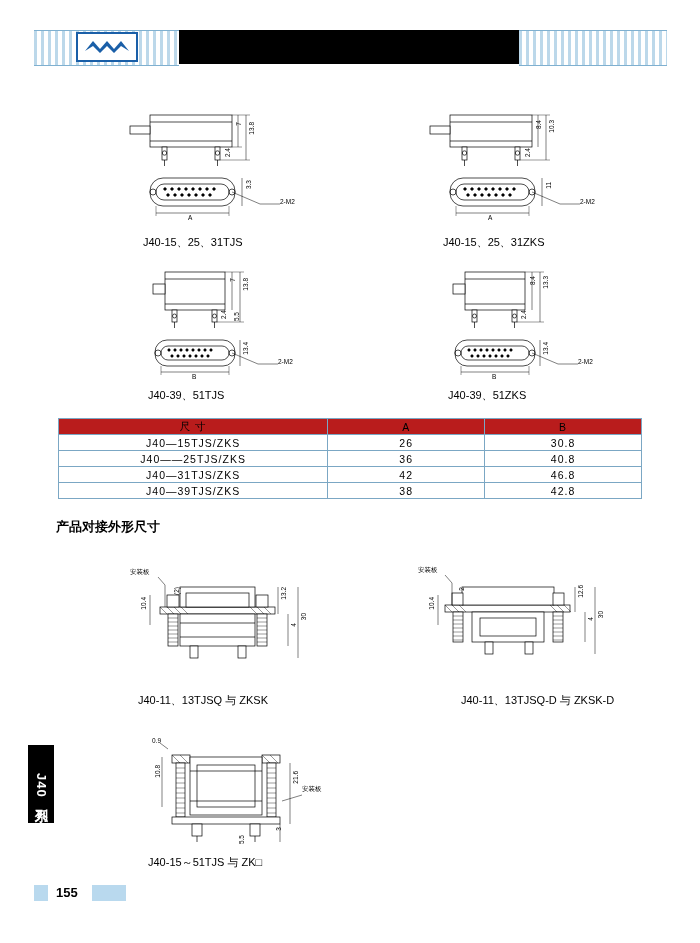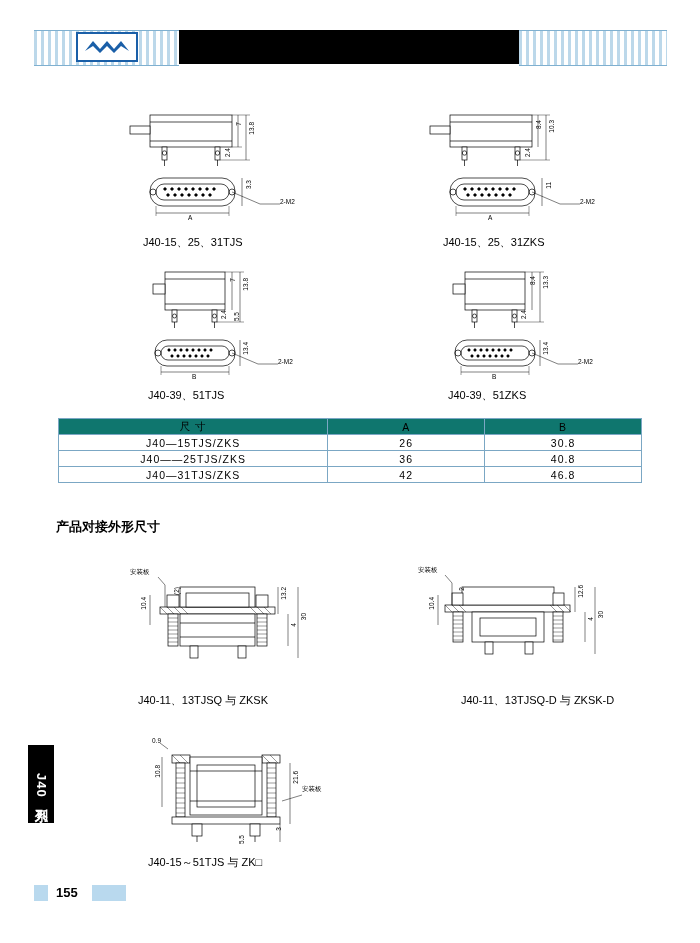--- a/index.html
+++ b/index.html
@@ -39,21 +39,21 @@
   .dwg{position:absolute;text-align:center;}
   .cap{position:absolute;font-size:11px;color:#000;white-space:nowrap;}
   .dim{position:absolute;font-size:6.5px;color:#000;white-space:nowrap;}
   .dimv{position:absolute;font-size:6.5px;color:#000;white-space:nowrap;
     writing-mode:vertical-rl;transform:rotate(180deg);}
 
   
   .tbl{position:absolute;left:58px;top:418px;width:584px;border-collapse:collapse;}
   .tbl td,.tbl th{border:1px solid #7ba7c4;font-size:10.5px;text-align:center;height:15px;
     padding:0;font-weight:normal;letter-spacing:1px;}
-  .tbl thead th{background:#0f766e;}
+  .tbl thead th{background:#b91c1c;}
   .tbl td.c1{width:270px;}
   .tbl td.c2,.tbl td.c3{width:157px;}
 
   .sec-title{position:absolute;left:56px;top:518px;font-size:13px;font-weight:bold;}
 </style>
 </head>
 <body>
 
 <div class="page">
 
@@ -318,20 +318,25 @@
       <tr>
         <td class="c1">J40——25TJS/ZKS</td>
         <td class="c2">36</td>
         <td class="c3">40.8</td>
       </tr>
       <tr>
         <td class="c1">J40—31TJS/ZKS</td>
         <td class="c2">42</td>
         <td class="c3">46.8</td>
       </tr>
+      <tr>
+        <td class="c1">J40—39TJS/ZKS</td>
+        <td class="c2">38</td>
+        <td class="c3">42.8</td>
+      </tr>
     </tbody>
   </table>
 
   <div class="sec-title">产品对接外形尺寸</div>
 
   <div class="dwg" style="left:110px;top:565px;width:250px;height:150px;">
     <svg width="250" height="150" viewBox="0 0 250 150">
       <g stroke="#000" fill="none" stroke-width="0.7">
 
         <rect x="50" y="42" width="115" height="7" fill="#fff"></rect>

